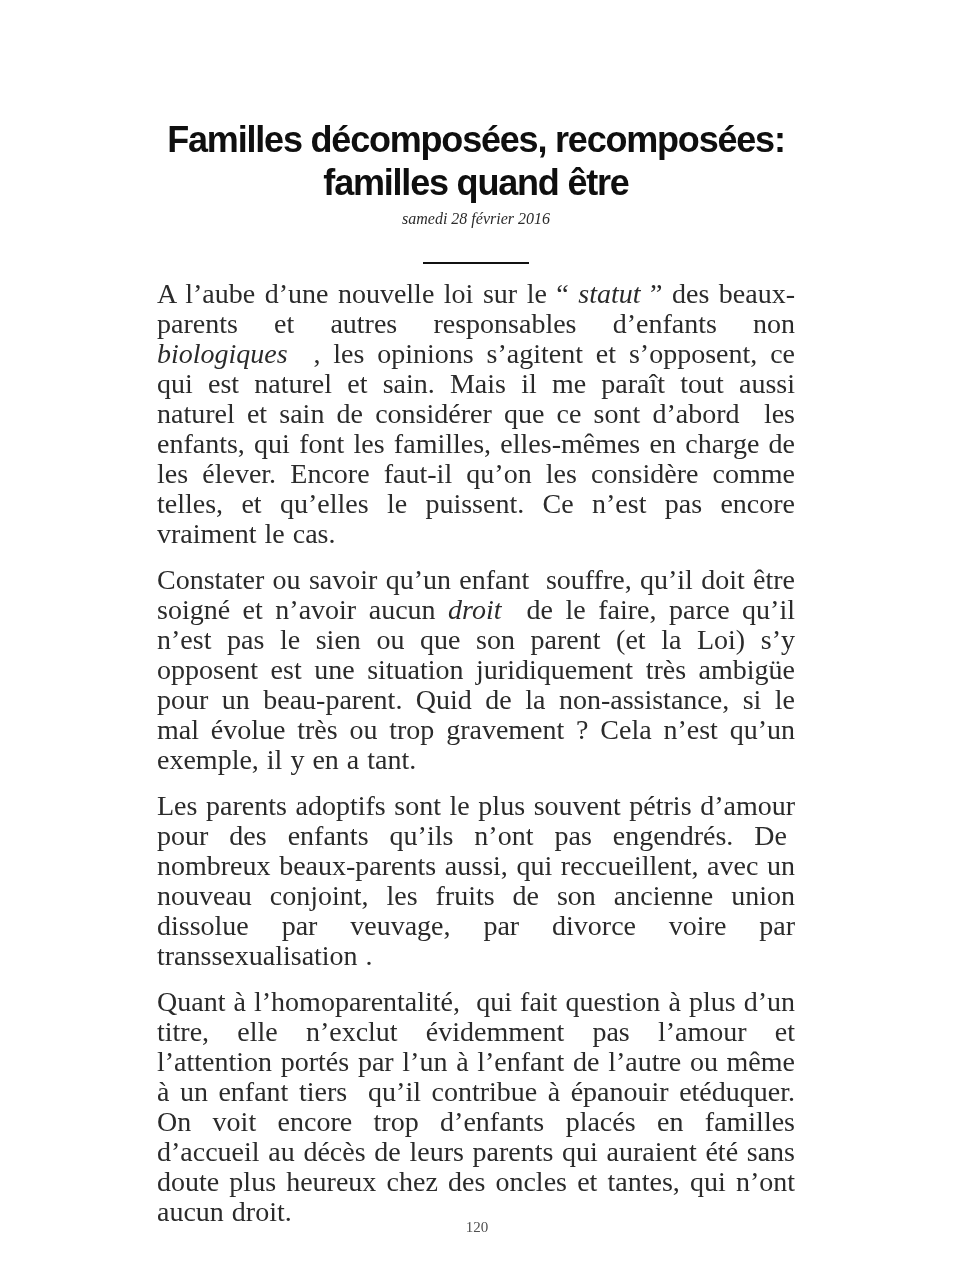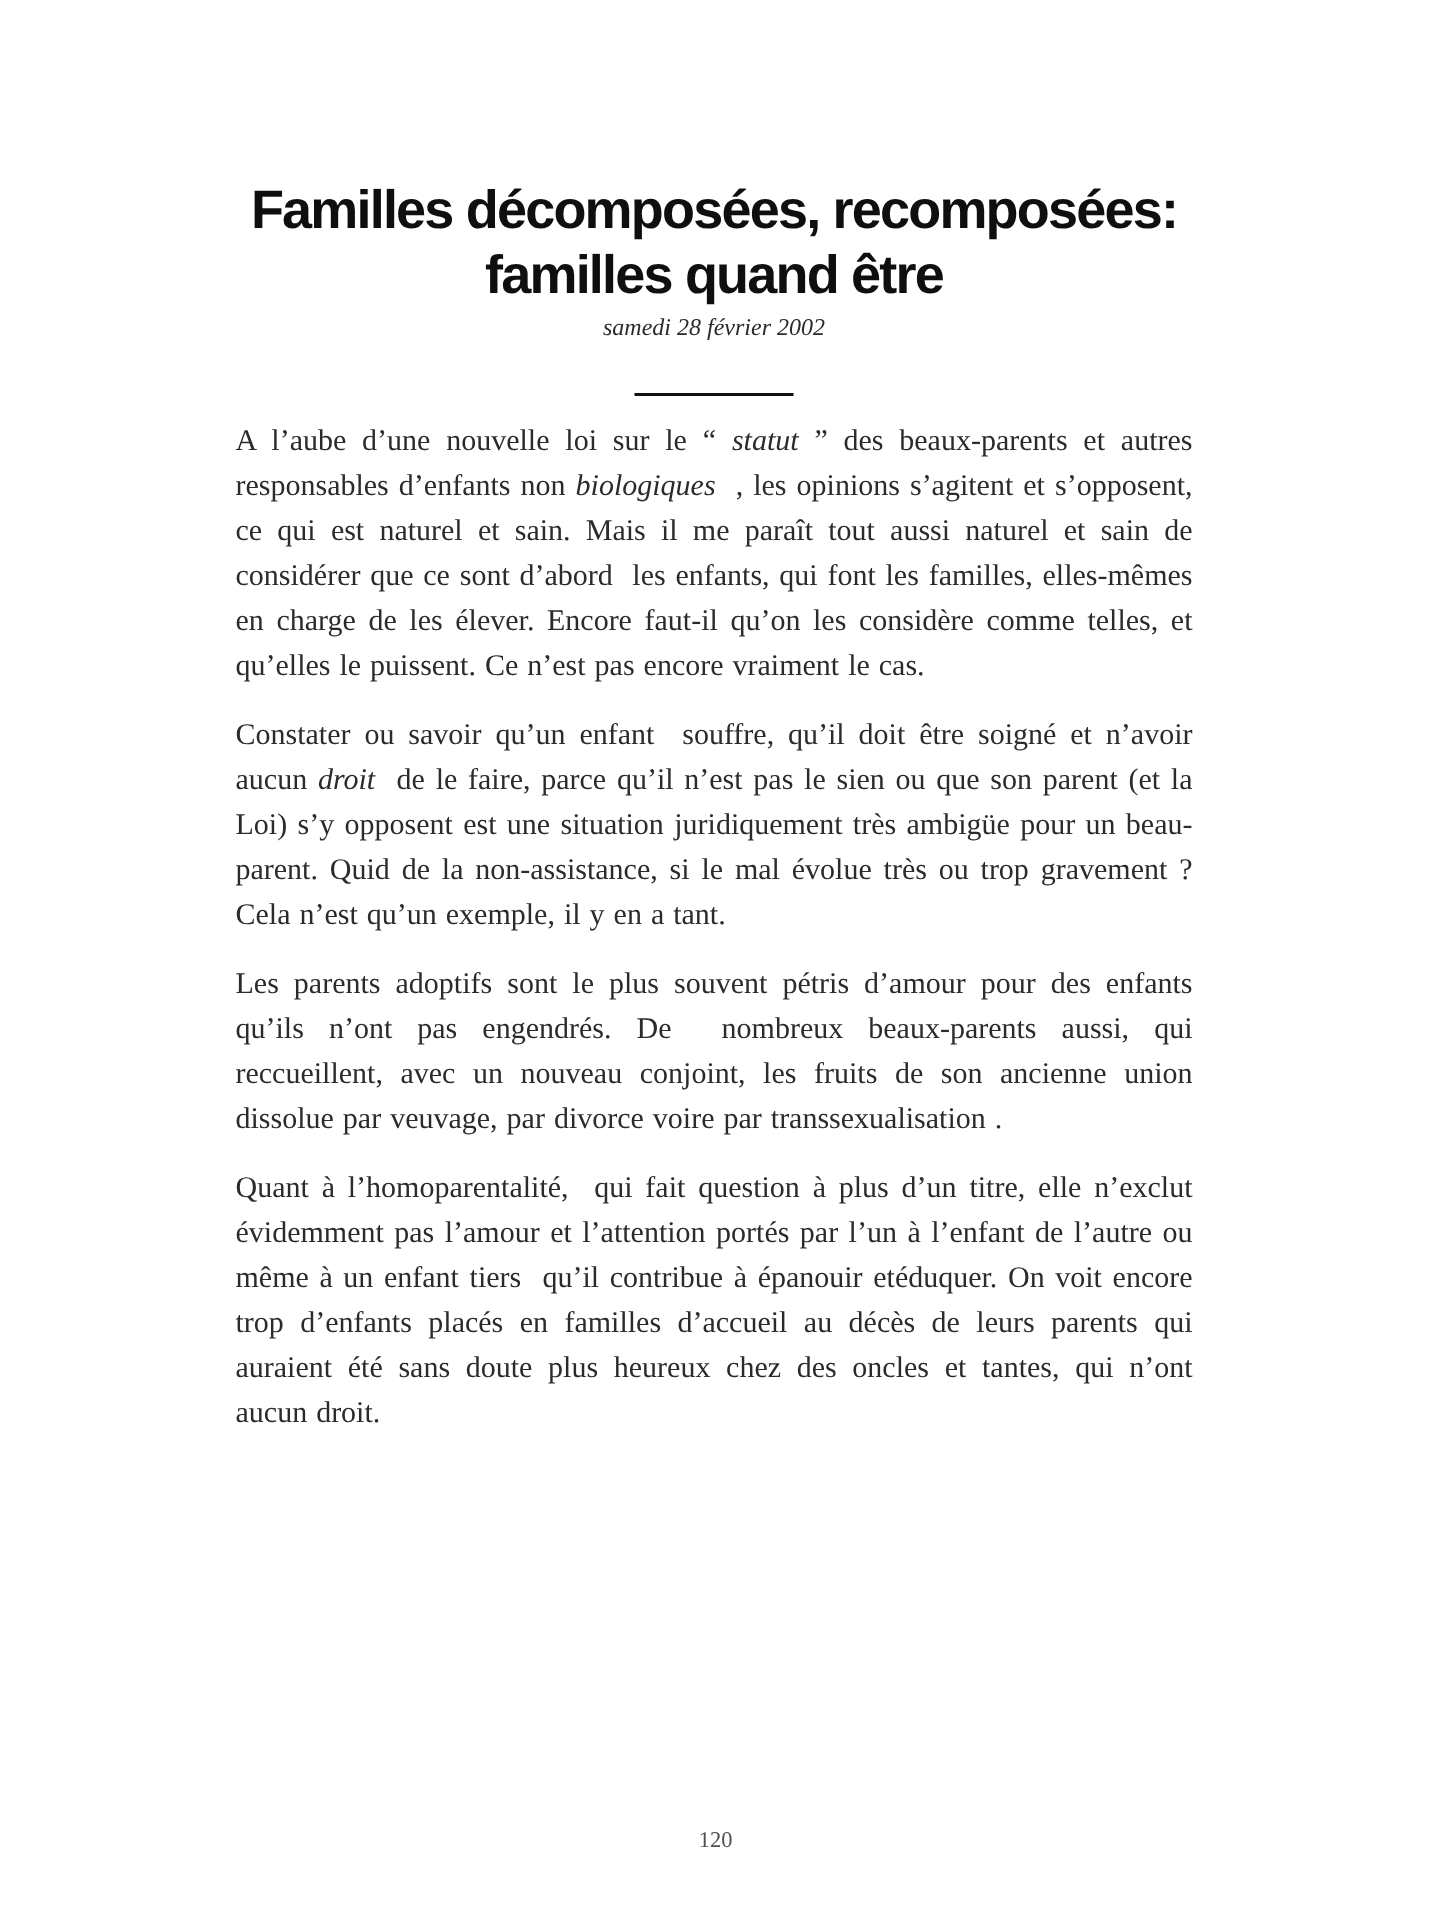--- a/index.html
+++ b/index.html
@@ -43,21 +43,21 @@
     color: #2b2b2b;
   }
   .divider {
     width: 106px;
     height: 0;
     border-bottom: 2px solid #111111;
     margin: 33px auto 0 auto;
   }
   .content {
     margin-top: 15px;
-    font-size: 20px;
+    font-size: 28px;
     line-height: 30px;
     color: #2b2b2b;
     text-align: justify;
   }
   .content p {
     margin: 0 0 16px 0;
     word-spacing: 1px;
   }
   .content em {
     font-style: italic;
@@ -77,21 +77,21 @@
 </head>
 <body>
 
 <div class="page">
 
   <h1 class="title">
     <span class="title-line">Familles décomposées, recomposées:</span>
     <span class="title-line">familles quand être</span>
   </h1>
 
-  <div class="date">samedi 28 février 2002</div>
+  <div class="date">samedi 28 février 2016</div>
 
   <div class="divider"></div>
 
   <div class="content">
     <p><span>A l’aube d’une nouvelle loi sur le “ </span><em>statut</em><span> ” des beaux-parents et autres responsables d’enfants non </span><em>biologiques</em><span>&nbsp; , les opinions s’agitent et s’opposent, ce qui est naturel et sain. Mais il me paraît tout aussi naturel et sain de considérer que ce sont d’abord&nbsp; les enfants, qui font les familles, elles-mêmes en charge de les élever. Encore faut-il qu’on les considère comme telles, et qu’elles le puissent. Ce n’est pas encore vraiment le cas.</span></p>
     <p><span>Constater ou savoir qu’un enfant&nbsp; souffre, qu’il doit être soigné et n’avoir aucun </span><em>droit</em><span>&nbsp; de le faire, parce qu’il n’est pas le sien ou que son parent (et la Loi) s’y opposent est une situation juridiquement très ambigüe pour un beau-parent. Quid de la non-assistance, si le mal évolue très ou trop gravement ? Cela n’est qu’un exemple, il y en a tant.</span></p>
     <p><span>Les parents adoptifs sont le plus souvent pétris d’amour pour des enfants qu’ils n’ont pas engendrés. De&nbsp; nombreux beaux-parents aussi, qui reccueillent, avec un nouveau conjoint, les fruits de son ancienne union dissolue par veuvage, par divorce voire par transsexualisation .</span></p>
     <p><span>Quant à l’homoparentalité,&nbsp; qui fait question à plus d’un titre, elle n’exclut évidemment pas l’amour et l’attention portés par l’un à l’enfant de l’autre ou même à un enfant tiers&nbsp; qu’il contribue à épanouir etéduquer. On voit encore trop d’enfants placés en familles d’accueil au décès de leurs parents qui auraient été sans doute plus heureux chez des oncles et tantes, qui n’ont aucun droit.</span></p>
   </div>
 

